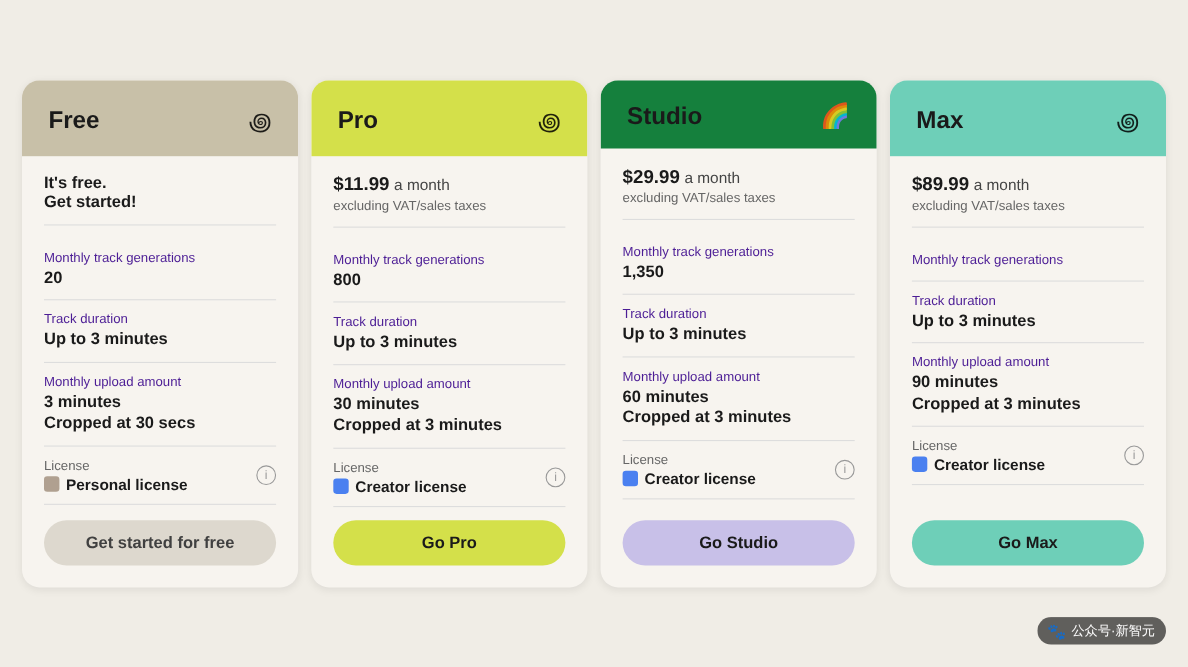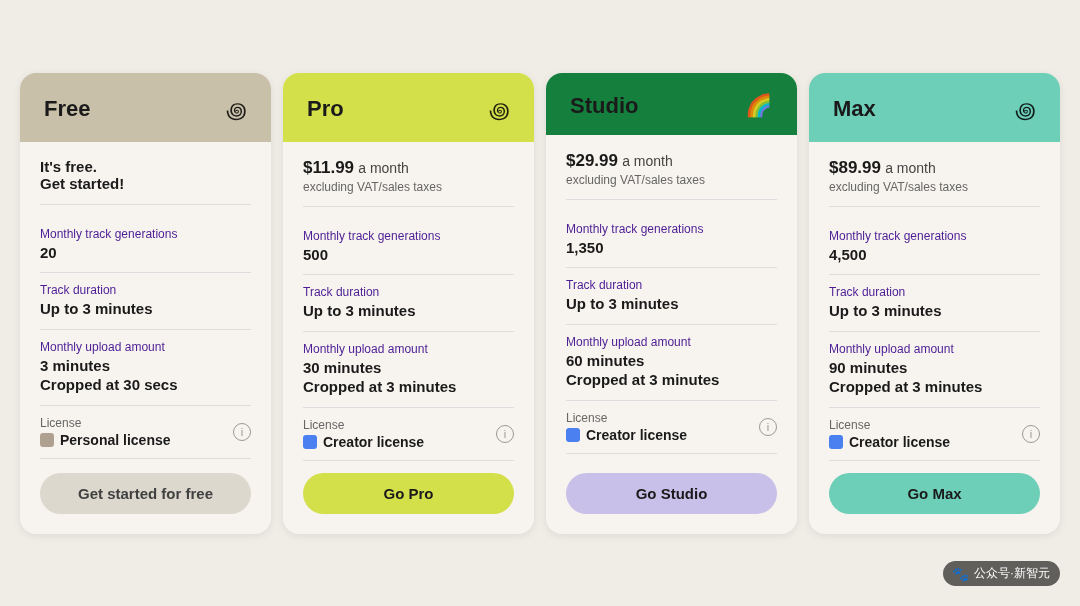--- a/index.html
+++ b/index.html
@@ -236,21 +236,21 @@
       <div class="price-section">
         <div class="price-line">
           <span class="price-amount">$11.99</span>
           <span class="price-period"> a month</span>
         </div>
         <div class="price-note">excluding VAT/sales taxes</div>
       </div>
 
       <div class="feature-row">
         <div class="feature-label">Monthly track generations</div>
-        <div class="feature-value">500</div>
+        <div class="feature-value">800</div>
       </div>
       <div class="feature-row">
         <div class="feature-label">Track duration</div>
         <div class="feature-value">Up to 3 minutes</div>
       </div>
       <div class="feature-row">
         <div class="feature-label">Monthly upload amount</div>
         <div class="feature-value">30 minutes<br>Cropped at 3 minutes</div>
       </div>
       <div class="license-row">
@@ -320,21 +320,20 @@
       <div class="price-section">
         <div class="price-line">
           <span class="price-amount">$89.99</span>
           <span class="price-period"> a month</span>
         </div>
         <div class="price-note">excluding VAT/sales taxes</div>
       </div>
 
       <div class="feature-row">
         <div class="feature-label">Monthly track generations</div>
-        <div class="feature-value">4,500</div>
       </div>
       <div class="feature-row">
         <div class="feature-label">Track duration</div>
         <div class="feature-value">Up to 3 minutes</div>
       </div>
       <div class="feature-row">
         <div class="feature-label">Monthly upload amount</div>
         <div class="feature-value">90 minutes<br>Cropped at 3 minutes</div>
       </div>
       <div class="license-row">

